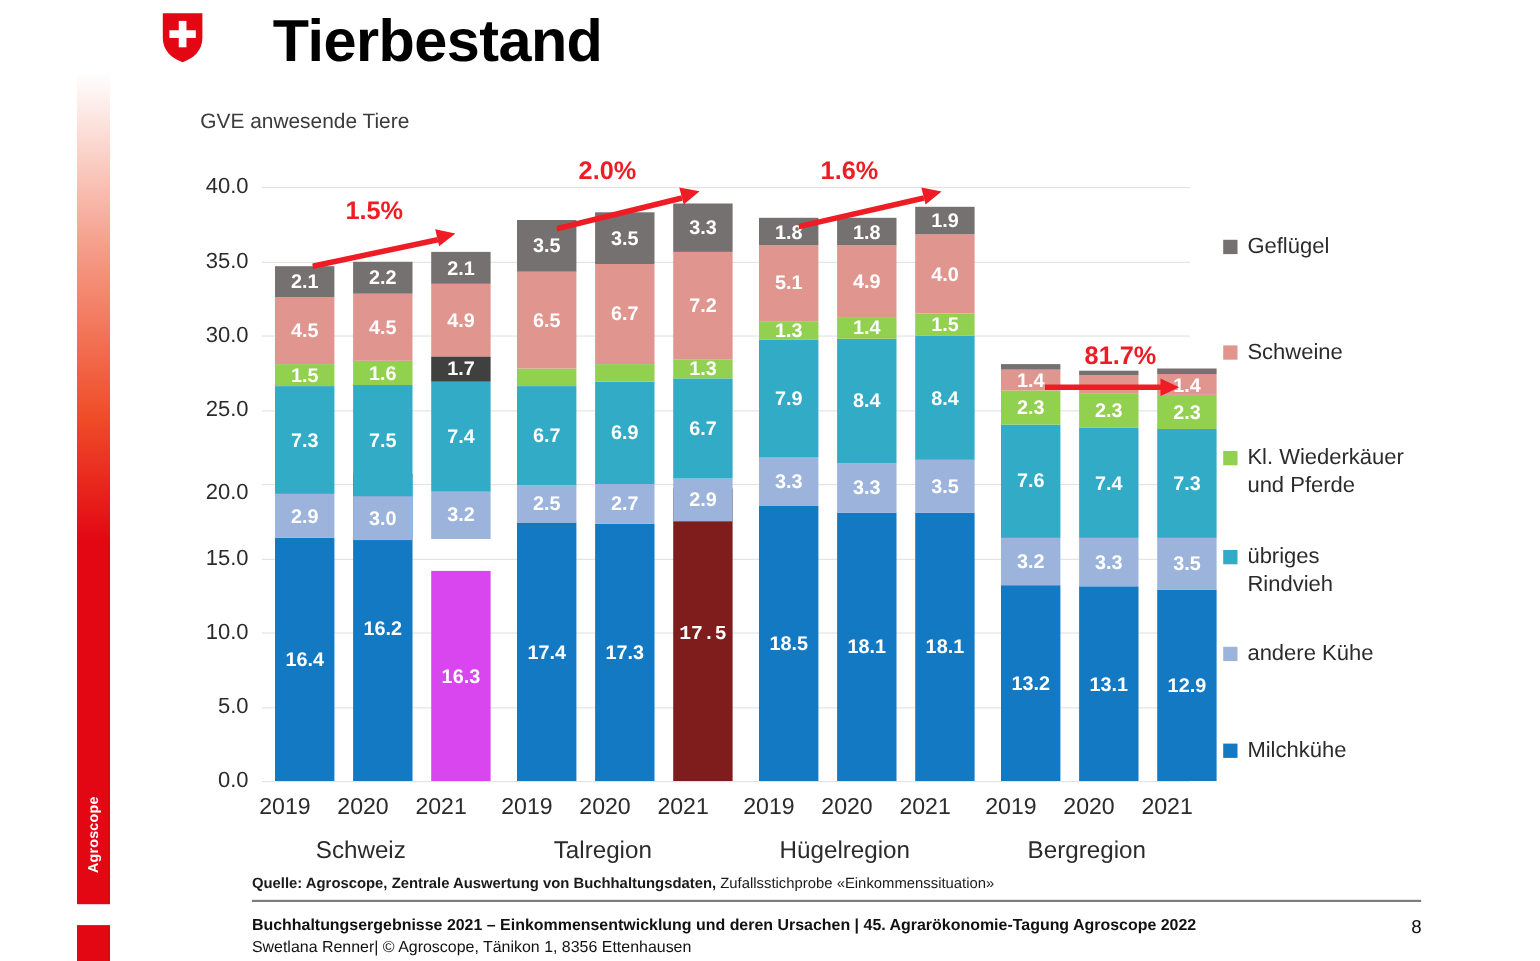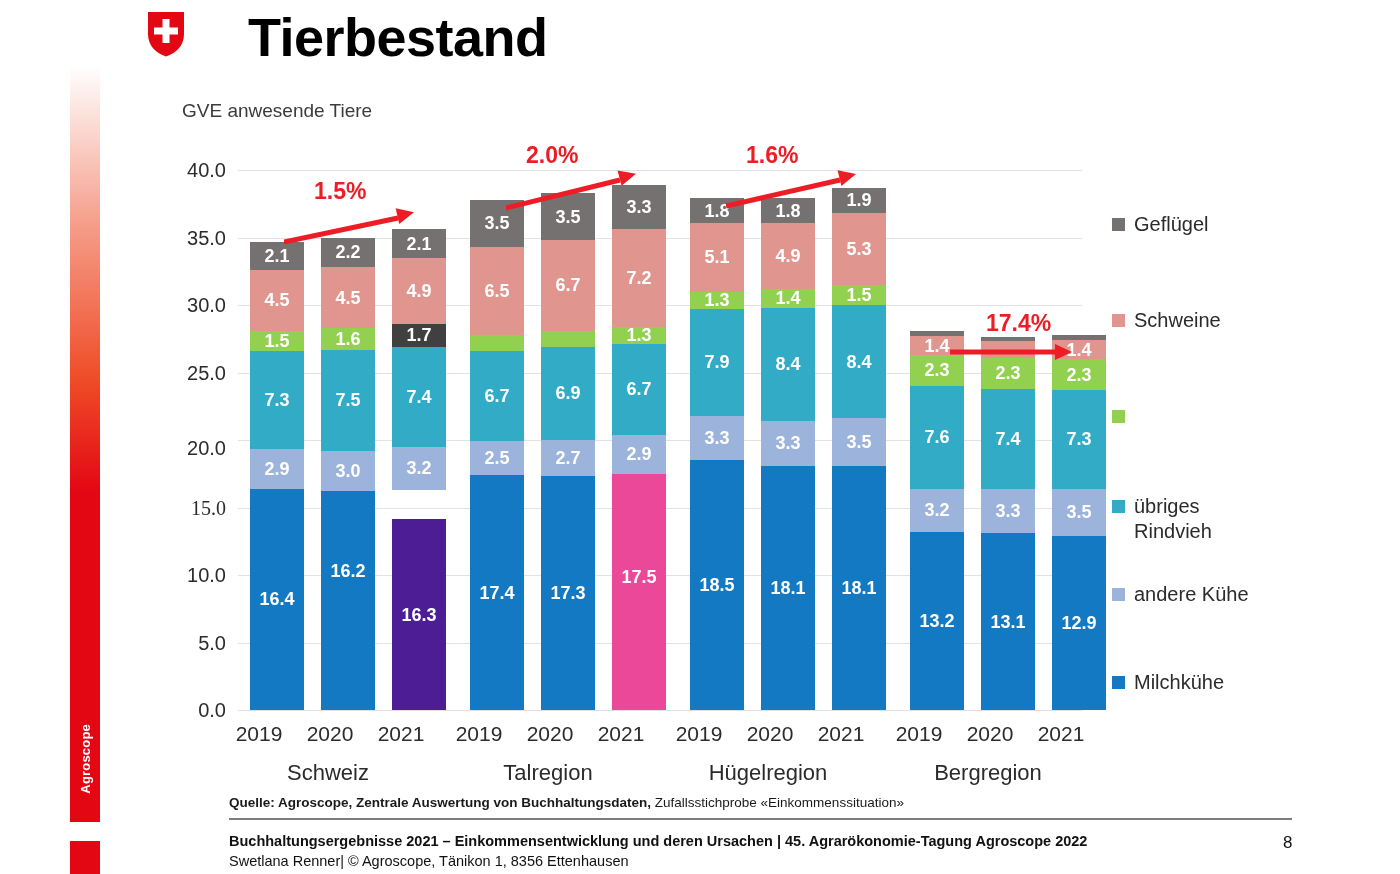--- a/index.html
+++ b/index.html
@@ -253,21 +253,21 @@
         <div class="gridline" style="top: 270px;"></div>
         <div class="gridline" style="top: 202.5px;"></div>
         <div class="gridline" style="top: 135px;"></div>
         <div class="gridline" style="top: 67.5px;"></div>
         <div class="gridline" style="top: 0px;"></div>
       </div>
     <div id="yticks">
         <div class="ytick" style="top: 540px;">0.0</div>
         <div class="ytick" style="top: 472.5px;">5.0</div>
         <div class="ytick" style="top: 405px;">10.0</div>
-        <div class="ytick" style="top: 337.5px; font-family: Liberation Serif, serif;">15.0</div>
+        <div class="ytick" style="top: 337.5px;">15.0</div>
         <div class="ytick" style="top: 278px;">20.0</div>
         <div class="ytick" style="top: 202.5px;">25.0</div>
         <div class="ytick" style="top: 135px;">30.0</div>
         <div class="ytick" style="top: 67.5px;">35.0</div>
         <div class="ytick" style="top: 0px; text-align: center;">40.0</div>
       </div>
     <div id="bars">
         <div class="group" style="left: 12px; width: 196px;">
           <div class="bar" style="left: 0px;">
             <div class="seg" style="background: rgb(20, 121, 195); height: 221.4px; bottom: 0px;">
@@ -303,21 +303,21 @@
               <span class="seg-label">1.6</span>
             </div>
             <div class="seg" style="background: rgb(224, 150, 143); height: 60.75px; bottom: 382.05px;">
               <span class="seg-label">4.5</span>
             </div>
             <div class="seg" style="background: rgb(118, 113, 113); height: 29.7px; bottom: 442.8px;">
               <span class="seg-label" style="color: rgb(255, 255, 255);">2.2</span>
             </div>
           </div>
           <div class="bar" style="left: 142px;">
-            <div class="seg" style="background: #4c1d95; height: 191px; bottom: 0px;">
+            <div class="seg" style="background: #d946ef; height: 191px; bottom: 0px;">
               <span class="seg-label">16.3</span>
             </div>
             <div class="seg" style="background: rgb(156, 180, 220); height: 43.2px; bottom: 220.05px;">
               <span class="seg-label">3.2</span>
             </div>
             <div class="seg" style="background: rgb(49, 171, 198); height: 99.9px; bottom: 263.25px;">
               <span class="seg-label">7.4</span>
             </div>
             <div class="seg" style="background: #404040; height: 22.95px; bottom: 363.15px;">
               <span class="seg-label">1.7</span>
@@ -361,21 +361,21 @@
             </div>
             <div class="seg" style="background: rgb(146, 208, 80); height: 16.2px; bottom: 363.15px;"></div>
             <div class="seg" style="background: rgb(224, 150, 143); height: 90.45px; bottom: 379.35px;">
               <span class="seg-label">6.7</span>
             </div>
             <div class="seg" style="background: rgb(118, 113, 113); height: 47.25px; bottom: 469.8px;">
               <span class="seg-label" style="color: rgb(255, 255, 255);">3.5</span>
             </div>
           </div>
           <div class="bar" style="left: 142px;">
-            <div class="seg" style="background: #ec4899; height: 266px; bottom: 0px;">
+            <div class="seg" style="background: #7f1d1d; height: 266px; bottom: 0px; font-family: Liberation Mono, monospace;">
               <span class="seg-label">17.5</span>
             </div>
             <div class="seg" style="background: rgb(156, 180, 220); height: 39.15px; bottom: 236.25px;">
               <span class="seg-label">2.9</span>
             </div>
             <div class="seg" style="background: rgb(49, 171, 198); height: 90.45px; bottom: 275.4px;">
               <span class="seg-label">6.7</span>
             </div>
             <div class="seg" style="background: rgb(146, 208, 80); height: 17.55px; bottom: 365.85px;">
               <span class="seg-label">1.3</span>
@@ -436,21 +436,21 @@
             <div class="seg" style="background: rgb(156, 180, 220); height: 47.25px; bottom: 244.35px;">
               <span class="seg-label">3.5</span>
             </div>
             <div class="seg" style="background: rgb(49, 171, 198); height: 113.4px; bottom: 291.6px;">
               <span class="seg-label">8.4</span>
             </div>
             <div class="seg" style="background: rgb(146, 208, 80); height: 20.25px; bottom: 405px;">
               <span class="seg-label">1.5</span>
             </div>
             <div class="seg" style="background: rgb(224, 150, 143); height: 71.55px; bottom: 425.25px;">
-              <span class="seg-label">5.3</span>
+              <span class="seg-label">4.0</span>
             </div>
             <div class="seg" style="background: rgb(118, 113, 113); height: 25.65px; bottom: 496.8px;">
               <span class="seg-label" style="color: rgb(255, 255, 255);">1.9</span>
             </div>
           </div>
         </div>
         <div class="group" style="left: 672px; width: 196px;">
           <div class="bar" style="left: 0px;">
             <div class="seg" style="background: rgb(20, 121, 195); height: 178.2px; bottom: 0px;">
               <span class="seg-label">13.2</span>
@@ -514,21 +514,21 @@
         <div class="growth-label" style="left: 288px; top: -28px; color: rgb(238, 28, 37);">2.0%</div>
         <svg class="growth-arrow" width="130" height="50" viewBox="0 0 130 50" style="left: 268px; top: -2px;">
           <line x1="0" y1="40" x2="114" y2="12" stroke="#ee1c25" stroke-width="5"></line>
           <polygon points="130,5.7894736842105265 115.59567926077216,17.852456070065642 111.52378647229787,2.3792634738632987" fill="#ee1c25"></polygon>
         </svg>
         <div class="growth-label" style="left: 508px; top: -28px; color: rgb(238, 28, 37);">1.6%</div>
         <svg class="growth-arrow" width="130" height="48" viewBox="0 0 130 48" style="left: 488px; top: -2px;">
           <line x1="0" y1="38" x2="114" y2="12" stroke="#ee1c25" stroke-width="5"></line>
           <polygon points="130,6.0701754385964914 115.39887870381351,17.89418731672184 111.58248293911599,2.3560045604533704" fill="#ee1c25"></polygon>
         </svg>
-        <div class="growth-label" style="left: 748px; top: 140px; color: rgb(238, 28, 37);">17.4%</div>
+        <div class="growth-label" style="left: 748px; top: 140px; color: rgb(238, 28, 37);">81.7%</div>
         <svg class="growth-arrow" width="122" height="20" viewBox="0 0 122 20" style="left: 712px; top: 172px;">
           <line x1="0" y1="10" x2="106" y2="10" stroke="#ee1c25" stroke-width="5"></line>
           <polygon points="122,10 105,18 105,2" fill="#ee1c25"></polygon>
         </svg>
       </div>
   </div>
   <div id="xlabels">
       <div class="year-label" style="left: 50px; top: 582px; width: 54px;">2019</div>
       <div class="year-label" style="left: 121px; top: 582px; width: 54px;">2020</div>
       <div class="year-label" style="left: 192px; top: 582px; width: 54px;">2021</div>
@@ -552,20 +552,22 @@
     <div class="legend-item" style="top: 0px;">
       <span class="legend-swatch" style="background: rgb(118, 113, 113);"></span>
       <span class="legend-text">Geflügel</span>
     </div>
     <div class="legend-item" style="top: 96px;">
       <span class="legend-swatch" style="background: rgb(224, 150, 143);"></span>
       <span class="legend-text">Schweine</span>
     </div>
     <div class="legend-item" style="top: 192px;">
       <span class="legend-swatch" style="background: rgb(146, 208, 80);"></span>
+      <span class="legend-text">Kl. Wiederkäuer
+und Pferde</span>
     </div>
     <div class="legend-item" style="top: 282px;">
       <span class="legend-swatch" style="background: rgb(49, 171, 198);"></span>
       <span class="legend-text">übriges
 Rindvieh</span>
     </div>
     <div class="legend-item" style="top: 370px;">
       <span class="legend-swatch" style="background: rgb(156, 180, 220);"></span>
       <span class="legend-text">andere Kühe</span>
     </div>

